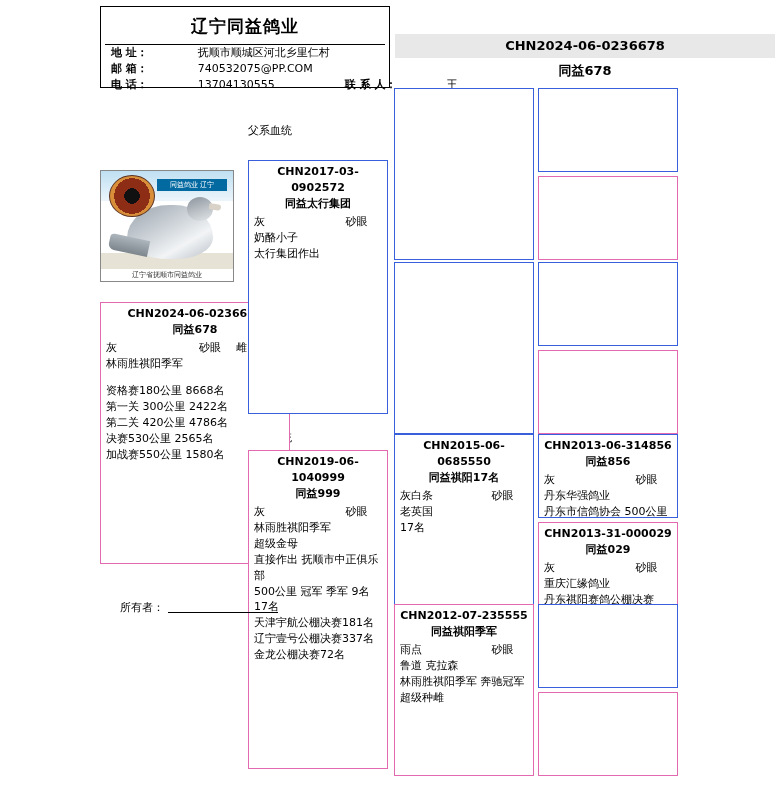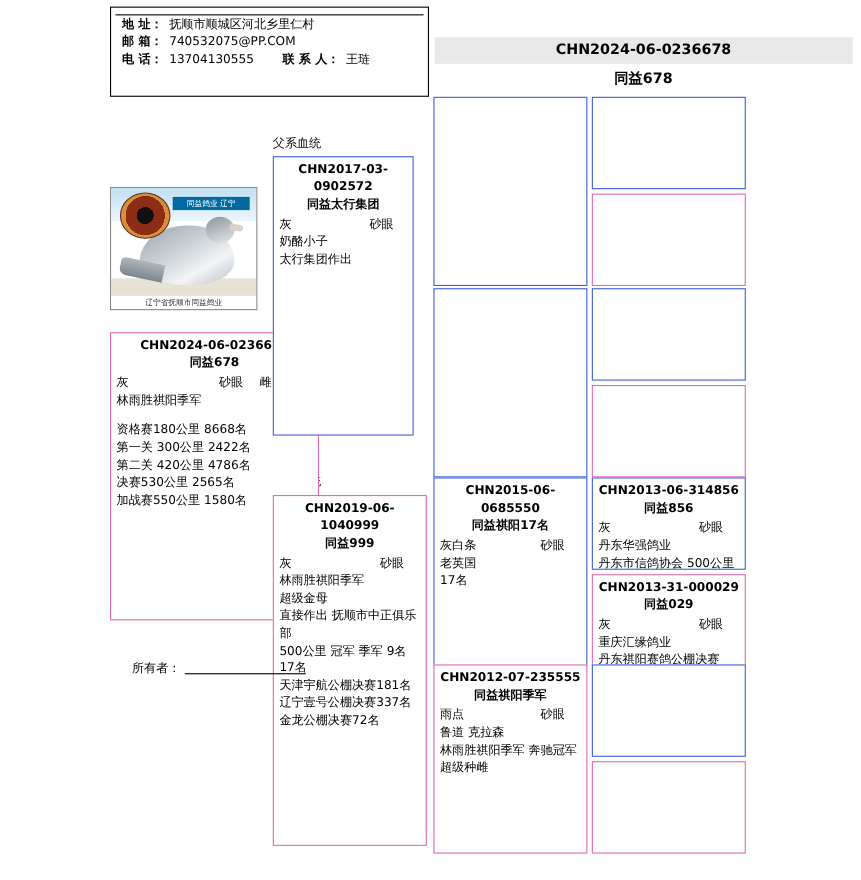--- a/index.html
+++ b/index.html
@@ -34,20 +34,21 @@
   #company-sep {
     border-bottom: 1px solid #000;
     margin: 6px 4px 0 4px;
   }
   .company-row {
     display: flex;
     align-items: baseline;
     font-size: 11px;
     padding: 1px 0 0 10px;
     line-height: 1.35;
+    gap: 44px;
   }
   .company-label {
     font-weight: bold;
     white-space: nowrap;
   }
   .company-value {
     margin-left: 6px;
   }
   .company-label-sp {
     font-weight: bold;
@@ -170,20 +171,21 @@
     width: 110px;
     border-bottom: 1px solid #000;
     margin-left: 4px;
     vertical-align: -2px;
   }
 </style>
 </head>
 <body>
 
 <div id="company-card" class="abs">
+  <div id="company-title">辽宁同益鸽业</div>
   <div id="company-sep"></div>
   <div class="company-row">
     <span class="company-label">地 址：</span>
     <span class="company-value">抚顺市顺城区河北乡里仁村</span>
   </div>
   <div class="company-row">
     <span class="company-label">邮 箱：</span>
     <span class="company-value">740532075@PP.COM</span>
   </div>
   <div class="company-row">
@@ -222,21 +224,21 @@
   </div>
   <div class="detail">林雨胜祺阳季军</div>
   <div class="detail" style="height:11px;"></div>
   <div class="detail">资格赛180公里 8668名</div>
   <div class="detail">第一关 300公里 2422名</div>
   <div class="detail">第二关 420公里 4786名</div>
   <div class="detail">决赛530公里 2565名</div>
   <div class="detail">加战赛550公里 1580名</div>
 </div>
 
-<div class="abs pbox border-blue" style="left:248px; top:142px; width:128px; height:254px;">
+<div class="abs pbox border-blue" style="left:248px; top:160px; width:140px; height:254px;">
   <div class="ring">CHN2017-03-0902572</div>
   <div class="name">同益太行集团</div>
   <div class="attrline">
     <span class="attr-color">灰</span>
     <span class="attr-eye">砂眼</span>
   </div>
   <div class="detail">奶酪小子</div>
   <div class="detail">太行集团作出</div>
 </div>
 

